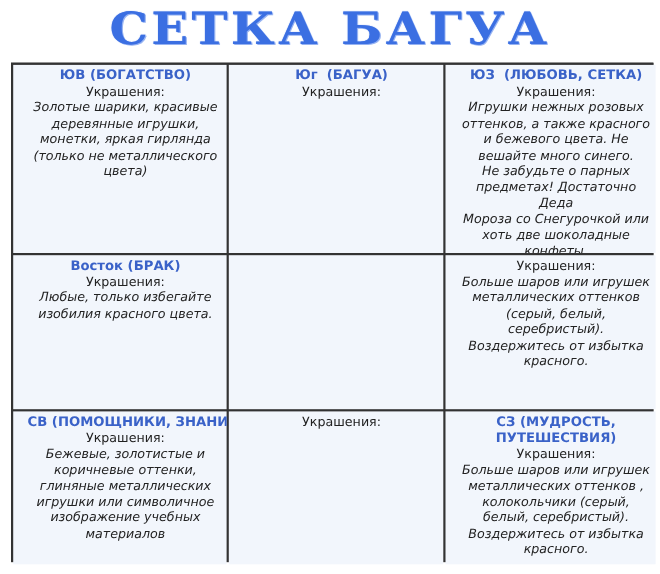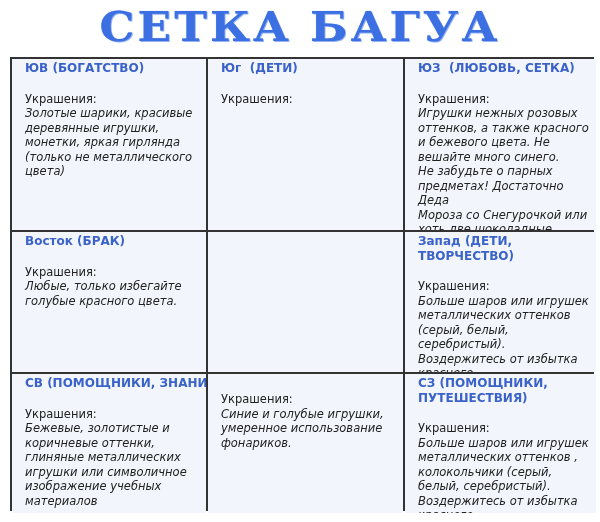--- a/index.html
+++ b/index.html
@@ -39,37 +39,36 @@
       border: 2px solid #333;
       box-sizing: border-box;
       display: grid;
       grid-template-columns: 194px 195px 191px;
       grid-template-rows: 171px 140px 139px;
       background: #333;
       gap: 2px;
     }
     .cell {
       background: #f2f6fc;
-      text-align: left;
+      text-align: center;
       font-size: 11.5px;
       line-height: 14.5px;
       color: #222;
       padding: 2px 3px 0 13px;
       overflow: hidden;
       box-sizing: border-box;
     }
     .cell .hdr {
       color: #3a62c8;
       font-weight: bold;
       font-size: 12px;
       line-height: 14.5px;
     }
     .cell .sub {
       color: #222;
-      margin-top: 16px;
     }
     .cell .body {
       color: #222;
       white-space: pre-line;
       font-style: italic;
     }
   </style>
 </head>
 <body>
 
@@ -81,76 +80,71 @@
   <div class="cell">
     <div class="hdr" style="white-space:pre-line">ЮВ (БОГАТСТВО)</div>
     <div class="sub">Украшения:</div>
     <div class="body">Золотые шарики, красивые
 деревянные игрушки,
 монетки,  яркая гирлянда
 (только не металлического
 цвета)</div>
   </div>
   <div class="cell">
-    <div class="hdr" style="white-space:pre">Юг  (ДЕТИ)</div>
+    <div class="hdr" style="white-space:pre">Юг  (БАГУА)</div>
     <div class="sub">Украшения:</div>
   </div>
   <div class="cell">
     <div class="hdr" style="white-space:pre">ЮЗ  (ЛЮБОВЬ, СЕТКА)</div>
     <div class="sub">Украшения:</div>
     <div class="body">Игрушки нежных розовых
 оттенков, а также красного
 и бежевого цвета. Не
 вешайте много синего.
 Не забудьте о парных
 предметах! Достаточно Деда
 Мороза со Снегурочкой или
 хоть две шоколадные
 конфеты.</div>
   </div>
   <div class="cell">
     <div class="hdr">Восток (БРАК)</div>
     <div class="sub">Украшения:</div>
     <div class="body">Любые, только избегайте
-голубые красного цвета.</div>
+изобилия красного цвета.</div>
   </div>
   <div class="cell">
     <div class="hdr"></div>
     <div class="sub"></div>
     <div class="body"></div>
   </div>
   <div class="cell">
-    <div class="hdr" style="white-space:pre-line">Запад (ДЕТИ,
-ТВОРЧЕСТВО)</div>
     <div class="sub">Украшения:</div>
     <div class="body">Больше шаров или игрушек
 металлических оттенков
 (серый, белый,
 серебристый).
 Воздержитесь от избытка
 красного.</div>
   </div>
   <div class="cell">
     <div class="hdr" style="white-space:nowrap">СВ (ПОМОЩНИКИ, ЗНАНИЕ)</div>
     <div class="sub">Украшения:</div>
     <div class="body">Бежевые, золотистые и
 коричневые оттенки,
 глиняные металлических
 игрушки или символичное
 изображение учебных
 материалов</div>
   </div>
   <div class="cell">
     <div class="sub">Украшения:</div>
-    <div class="body">Синие и голубые игрушки,
-умеренное использование
-фонариков.</div>
   </div>
   <div class="cell">
-    <div class="hdr" style="white-space:pre-line">СЗ (ПОМОЩНИКИ,
+    <div class="hdr" style="white-space:pre-line">СЗ (МУДРОСТЬ,
 ПУТЕШЕСТВИЯ)</div>
     <div class="sub">Украшения:</div>
     <div class="body">Больше шаров или игрушек
 металлических оттенков ,
 колокольчики (серый,
 белый, серебристый).
 Воздержитесь от избытка
 красного.</div>
   </div>
 </div>

